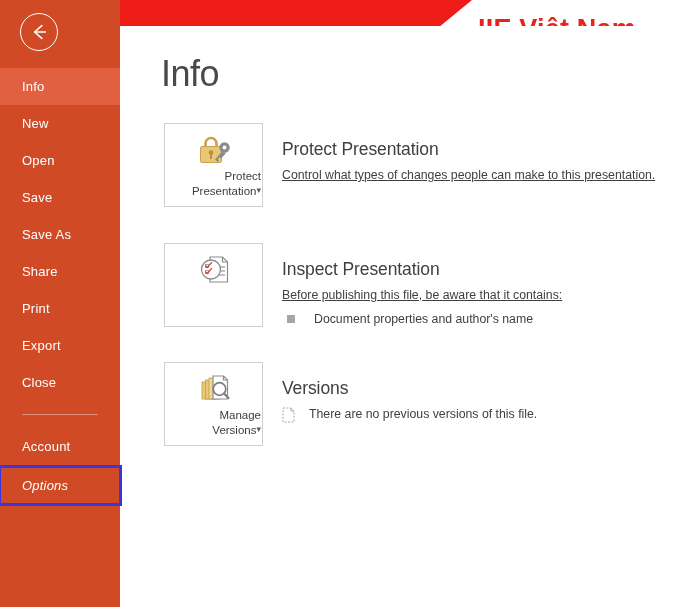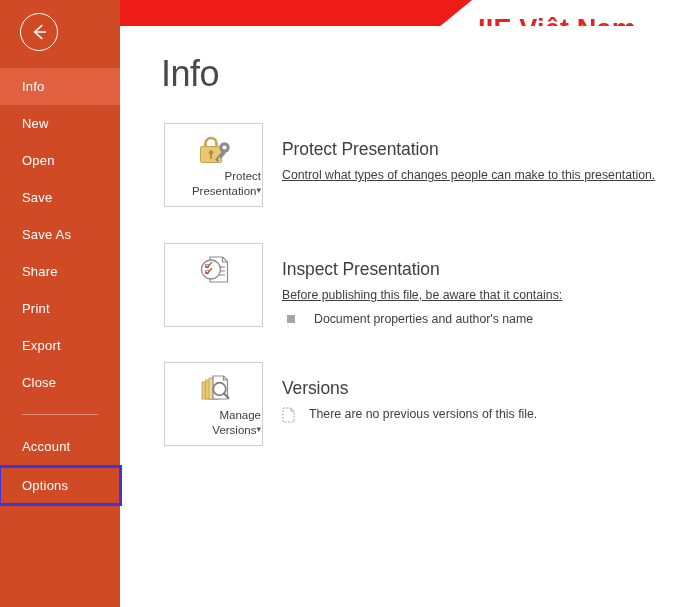--- a/index.html
+++ b/index.html
@@ -69,20 +69,21 @@
     box-sizing: border-box;
     white-space: nowrap;
   }
   .nav-item.active {
     background: #e06040;
   }
   .nav-item.selected-box {
     outline: 3px solid #3b35e0;
     outline-offset: -1px;
     z-index: 5;
+    font-style: italic;
   }
   .nav-divider {
     height: 1px;
     margin: 13px 22px 13px 22px;
     background: rgba(255,255,255,0.38);
   }
   .nav-gap-sm { height: 2px; }
 
   
   #red-banner {

